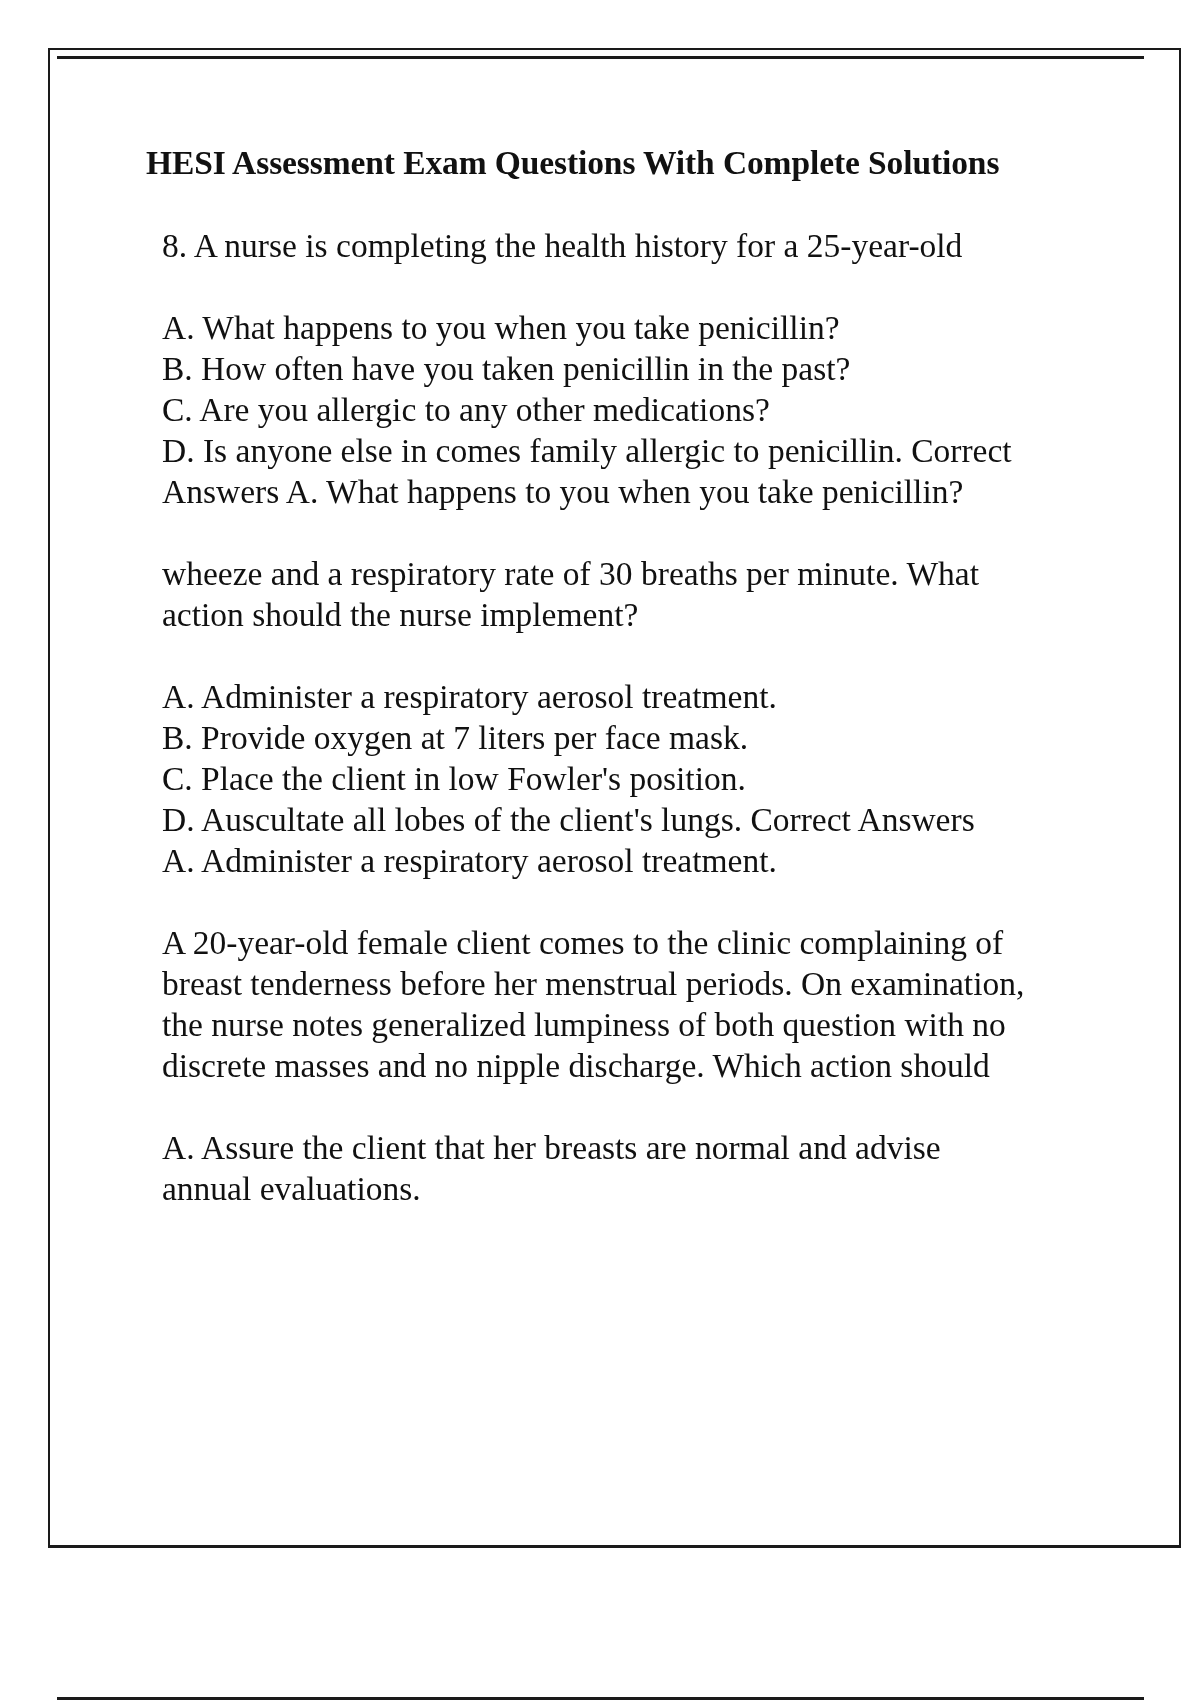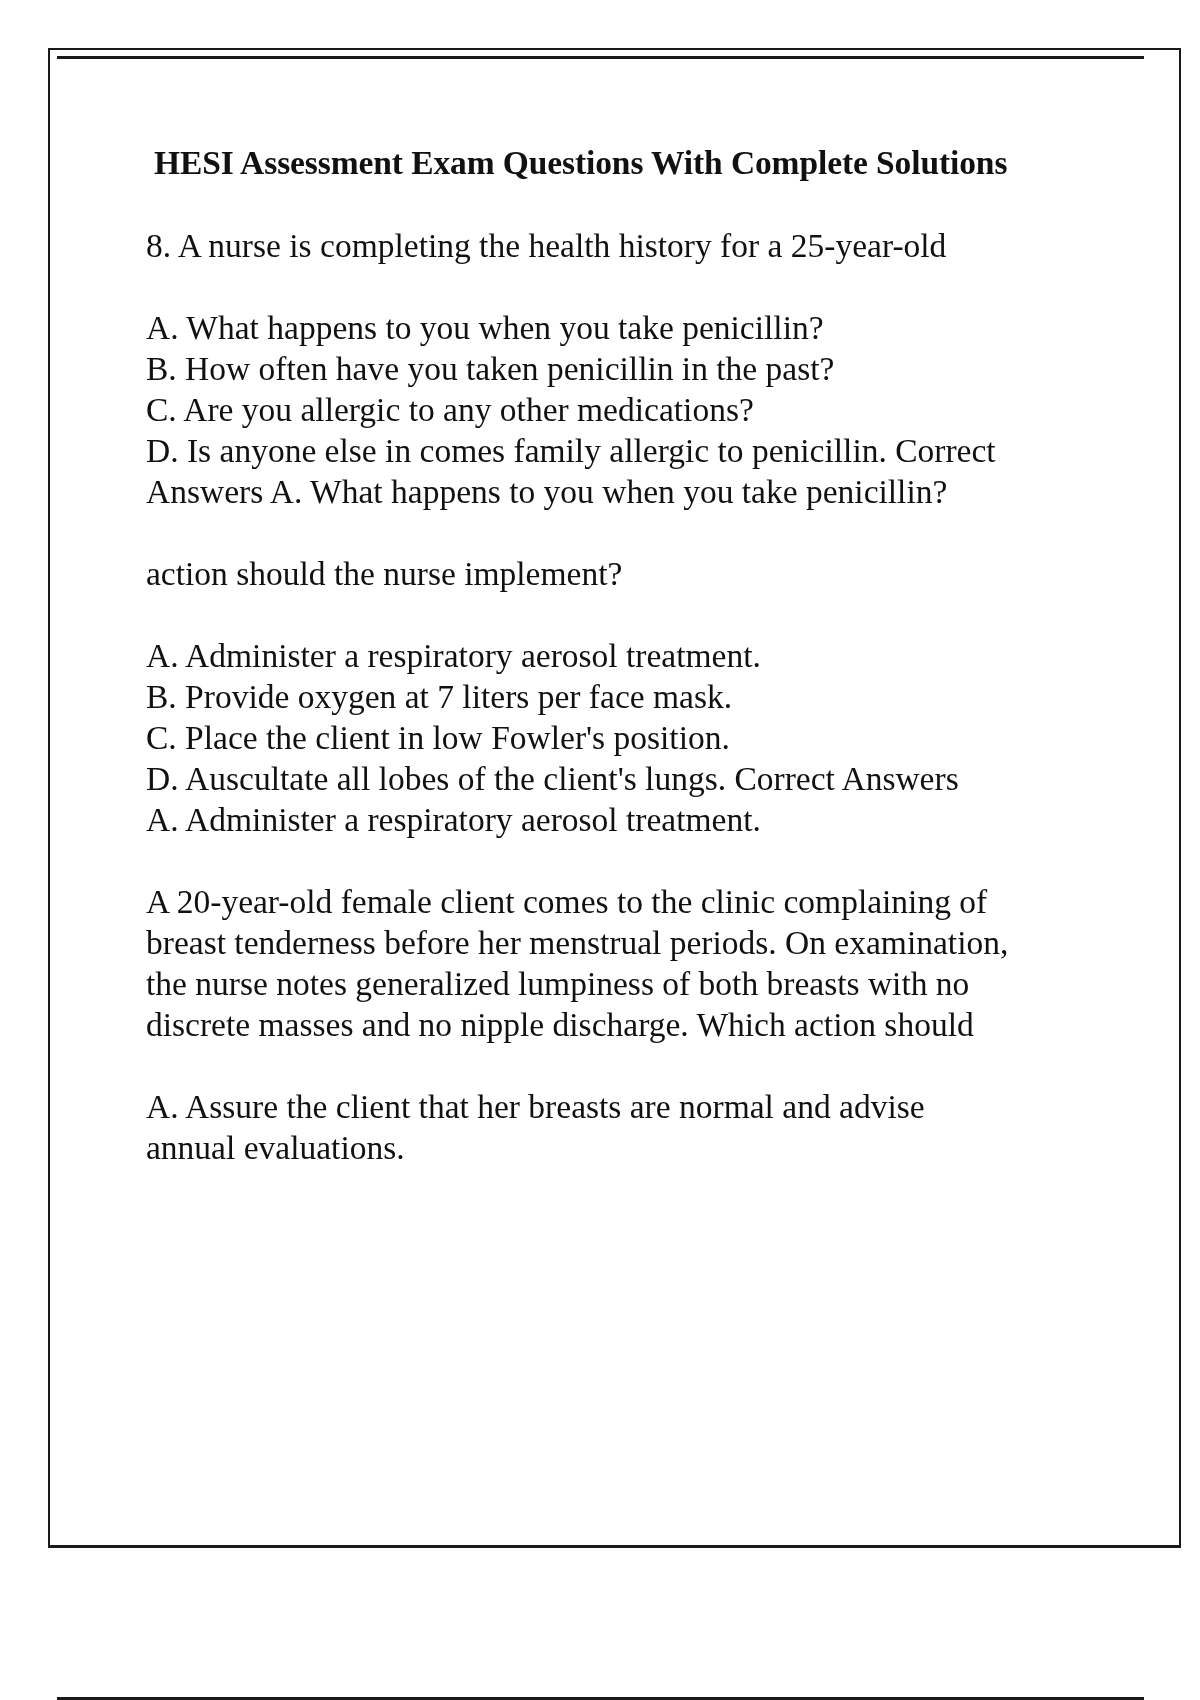--- a/index.html
+++ b/index.html
@@ -44,26 +44,26 @@
     .content {
       position: absolute;
       left: 146px;
       top: 142px;
       width: 960px;
       font-size: 33.5px;
       line-height: 41px;
     }
     .doc-title {
       font-weight: bold;
-      margin: 0 0 42px 8px;
+      margin: 0 0 42px 0;
       white-space: nowrap;
       letter-spacing: -0.1px;
     }
     .para {
-      margin: 0 0 41px 0;
+      margin: 0 0 41px 16px;
     }
     .line {
       display: block;
       white-space: nowrap;
     }
   </style>
 </head>
 <body>
 
 <div class="page-box"></div>
@@ -77,34 +77,35 @@
   </div>
   <div class="para">
     <span class="line">A. What happens to you when you take penicillin?</span>
     <span class="line">B. How often have you taken penicillin in the past?</span>
     <span class="line">C. Are you allergic to any other medications?</span>
     <span class="line">D. Is anyone else in comes family allergic to penicillin.  Correct</span>
     <span class="line">Answers  A. What happens to you when you take penicillin?</span>
   </div>
 
   <div class="para">
+    <span class="line">wheeze and a respiratory rate of 30 breaths per minute. What</span>
     <span class="line">action should the nurse implement?</span>
   </div>
   <div class="para">
     <span class="line">A. Administer a respiratory aerosol treatment.</span>
     <span class="line">B. Provide oxygen at 7 liters per face mask.</span>
     <span class="line">C. Place the client in low Fowler's position.</span>
     <span class="line">D. Auscultate all lobes of the client's lungs.  Correct Answers</span>
     <span class="line">A. Administer a respiratory aerosol treatment.</span>
   </div>
 
   <div class="para">
     <span class="line">A 20-year-old female client comes to the clinic complaining of</span>
     <span class="line">breast tenderness before her menstrual periods. On examination,</span>
-    <span class="line">the nurse notes generalized lumpiness of both breasts with no</span>
+    <span class="line">the nurse notes generalized lumpiness of both question with no</span>
     <span class="line">discrete masses and no nipple discharge. Which action should</span>
   </div>
   <div class="para">
     <span class="line">A. Assure the client that her breasts are normal and advise</span>
     <span class="line">annual evaluations.</span>
   </div>
 </div>
 
 <div class="footer-rule"></div>
 

